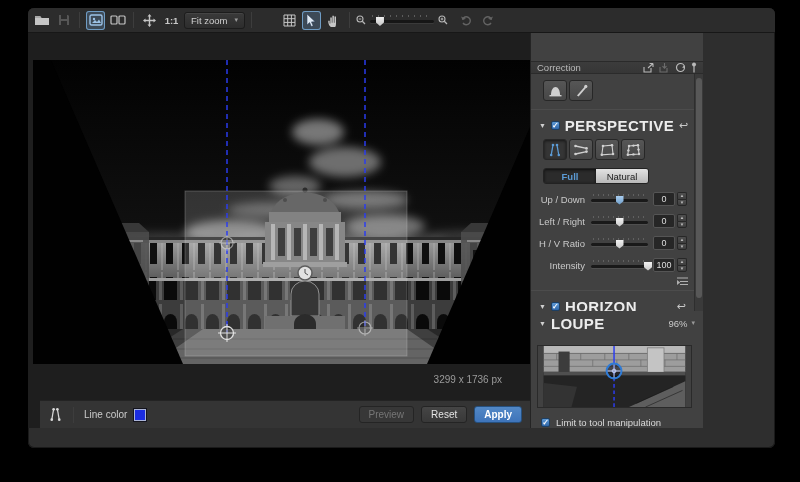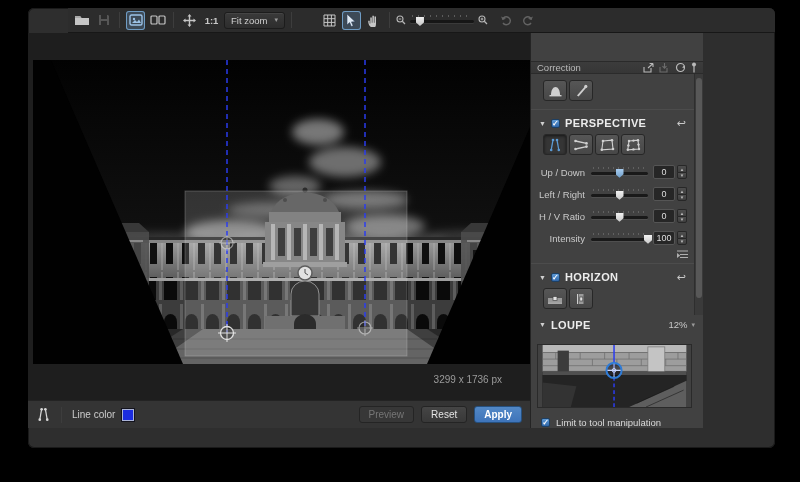--- a/index.html
+++ b/index.html
@@ -17,21 +17,21 @@
   .titlebar{position:relative;height:20px;background:linear-gradient(#424242,#353535);
     border-bottom:1px solid #1f1f1f;}
   .traffic{position:absolute;left:9px;top:6px;display:flex;gap:7px;}
   .dot{width:8px;height:8px;border-radius:50%;}
   .dot.red{background:#f95f57;box-shadow:inset 0 0 1px #a33;}
   .dot.yellow{background:#fbbd2e;box-shadow:inset 0 0 1px #a80;}
   .dot.green{background:#2ac840;box-shadow:inset 0 0 1px #181;}
   .title{line-height:19px;text-align:center;font-size:11px;color:#a8a8a8;}
   
   .toolbar{height:25px;background:#2c2c2c;border-bottom:1px solid #171717;
-    display:flex;align-items:center;padding:0 4px;gap:3px;margin-left:40px;}
+    display:flex;align-items:center;padding:0 4px;gap:3px;}
   .tbtn{height:19px;min-width:19px;display:flex;align-items:center;justify-content:center;
     border-radius:3px;color:#c6c6c6;}
   .tbtn.selected{background:#3c4document;background:#3d4document;}
   .tbtn.selected{background:#3d4a57;box-shadow:inset 0 0 0 1px #6f9cc4;color:#9cc2e6;}
   .tbtn.dim{color:#5d5d5d;}
   .tsep{width:1px;height:16px;background:#1d1d1d;border-right:1px solid #3d3d3d;margin:0 3px;}
   .ratio{font-size:9.5px;font-weight:bold;color:#c8c8c8;padding:0 2px;}
   .dropdown{height:17px;background:linear-gradient(#3a3a3a,#2d2d2d);border:1px solid #1c1c1c;
     border-radius:3px;display:flex;align-items:center;gap:7px;padding:0 6px;color:#cfcfcf;
     font-size:9.5px;box-shadow:inset 0 1px 0 rgba(255,255,255,.06);}
@@ -43,21 +43,21 @@
   .ztrack .rail{position:absolute;top:5px;left:0;right:0;height:3px;background:#161616;
     border-radius:2px;box-shadow:0 1px 0 rgba(255,255,255,.07);}
   .ztrack .handle{position:absolute;top:2px;width:8px;height:9px;
     clip-path:polygon(50% 100%,0 62%,0 0,100% 0,100% 62%);
     background:linear-gradient(#f0f0f0,#c4c4c4);}
   
   .main{display:flex;height:395px;}
   .canvas{position:relative;width:502px;background:#1e1e1e;}
   .photo{position:absolute;left:5px;top:27px;width:544px;height:304px;display:block;}
   .dims{position:absolute;right:28px;top:341px;font-size:10px;color:#9b9b9b;}
-  .canvas-footer{position:absolute;left:0;right:0;bottom:0;height:28px;background:#343434;
+  .canvas-footer{position:absolute;left:12px;right:0;bottom:0;height:28px;background:#343434;
     border-top:1px solid #232323;display:flex;align-items:center;padding:0 8px;gap:7px;}
   .lc-label{font-size:10px;color:#cccccc;}
   .swatch{width:12px;height:12px;background:var(--line-color);border:1px solid #aab4d8;
     box-shadow:0 0 0 1px #14141e;}
   .spacer{flex:1;}
   .fbtn{height:17px;padding:0 9px;border-radius:3px;font-size:10px;display:flex;
     align-items:center;border:1px solid #242424;background:linear-gradient(#454545,#383838);
     color:#e4e4e4;}
   .fbtn.dim{color:#767676;background:#373737;}
   .fbtn.primary{background:linear-gradient(#5288c6,var(--apply));border-color:#26507e;
@@ -80,21 +80,21 @@
     background:linear-gradient(#565656,#474747);display:flex;align-items:center;
     justify-content:center;color:#d0d0d0;}
   .toolbtn.selected{background:#353535;box-shadow:inset 0 1px 3px rgba(0,0,0,.6);
     color:var(--accent);}
   .divider{height:1px;background:#333;border-bottom:1px solid #4c4c4c;margin:2px 0;}
   .phead{display:flex;align-items:center;gap:5px;padding:5px 8px 3px 8px;}
   .disclosure{font-size:7px;color:#cfcfcf;}
   .checkbox{width:9px;height:9px;border-radius:2px;border:1px solid #1d3f63;
     background:linear-gradient(#5e9ad6,#2f66a8);color:#fff;font-size:8px;line-height:8px;
     text-align:center;font-weight:bold;}
-  .ptitle{font-weight:bold;font-size:11px;letter-spacing:.4px;color:#ececec;}
+  .ptitle{font-weight:bold;font-size:15px;letter-spacing:.4px;color:#ececec;}
   .reset-arrow{margin-left:auto;color:#c9c9c9;font-size:11px;line-height:9px;}
   .segment{display:flex;margin:2px 0 4px 12px;width:106px;height:16px;border:1px solid #222;
     border-radius:3px;overflow:hidden;font-size:9.5px;}
   .seg{flex:1;display:flex;align-items:center;justify-content:center;}
   .seg.on{background:#2b2b2b;color:var(--accent);font-weight:bold;
     box-shadow:inset 0 1px 3px rgba(0,0,0,.7);}
   .seg.off{background:linear-gradient(#e2e2e2,#b9b9b9);color:#1c1c1c;}
   .srow{display:flex;align-items:center;height:22px;padding:0 4px 0 2px;}
   .slabel{width:58px;text-align:right;color:#c9c9c9;font-size:9.5px;padding-right:6px;}
   .strack{position:relative;width:57px;height:11px;}
@@ -447,20 +447,24 @@
                 <circle cx="14" cy="11" r="1.2" fill="currentColor"></circle>
                   <circle cx="2.8" cy="11.8" r="1.2" fill="currentColor"></circle>
                 <circle cx="8.5" cy="2.6" r="1.2" fill="currentColor"></circle>
                   <circle cx="8.4" cy="11.4" r="1.2" fill="currentColor"></circle>
                 <circle cx="3.4" cy="7.4" r="1.2" fill="currentColor"></circle>
                   <circle cx="13.5" cy="6.6" r="1.2" fill="currentColor"></circle>
               </svg>
             </div>
           </div>
 
+          <div class="segment">
+            <div class="seg on">Full</div>
+            <div class="seg off">Natural</div>
+          </div>
 
           <div class="srow">
             <span class="slabel">Up / Down</span>
             <div class="strack">
               <div class="ticks"></div>
                 <div class="rail"></div>
               <div class="handle blue" style="left: calc(50% - 4px);"></div>
             </div>
             <div class="sval">0</div>
             <div class="stepper">
@@ -545,21 +549,21 @@
         <div class="scrollbar">
           <div class="thumb"></div>
         </div>
       </div>
 
 
       <div class="loupe-head">
         <span class="disclosure">▼</span>
         <span class="ptitle">LOUPE</span>
         <div class="loupe-zoom">
-          <span>12%</span>
+          <span>96%</span>
           <span class="caret">▾</span>
         </div>
       </div>
 
       <svg class="loupe-img" viewBox="0 0 153 66">
         <rect x="0" y="0" width="153" height="66" fill="#262626"></rect>
 
         <rect x="0" y="0" width="153" height="8" fill="#b8b8b8"></rect>
         <rect x="0" y="8" width="153" height="20" fill="#9d9d9d"></rect>
         <path d="M0 8 h153 M0 15 h153 M0 22 h153 M0 28 h153" stroke="#6d6d6d" stroke-width=".8"></path>

